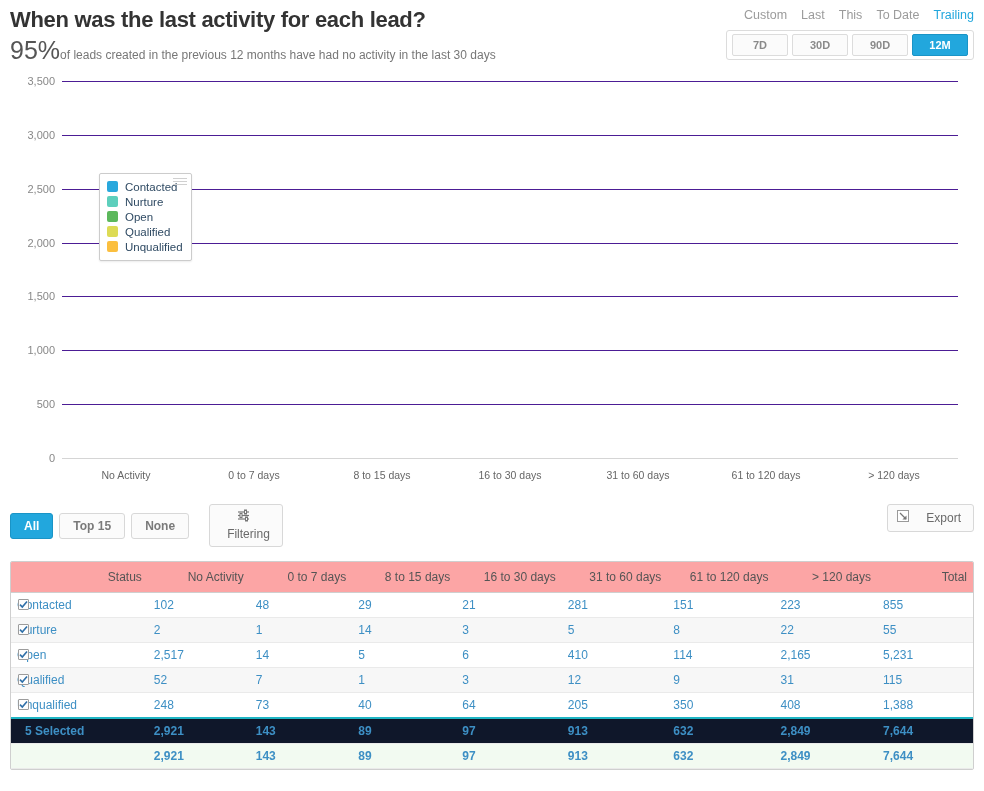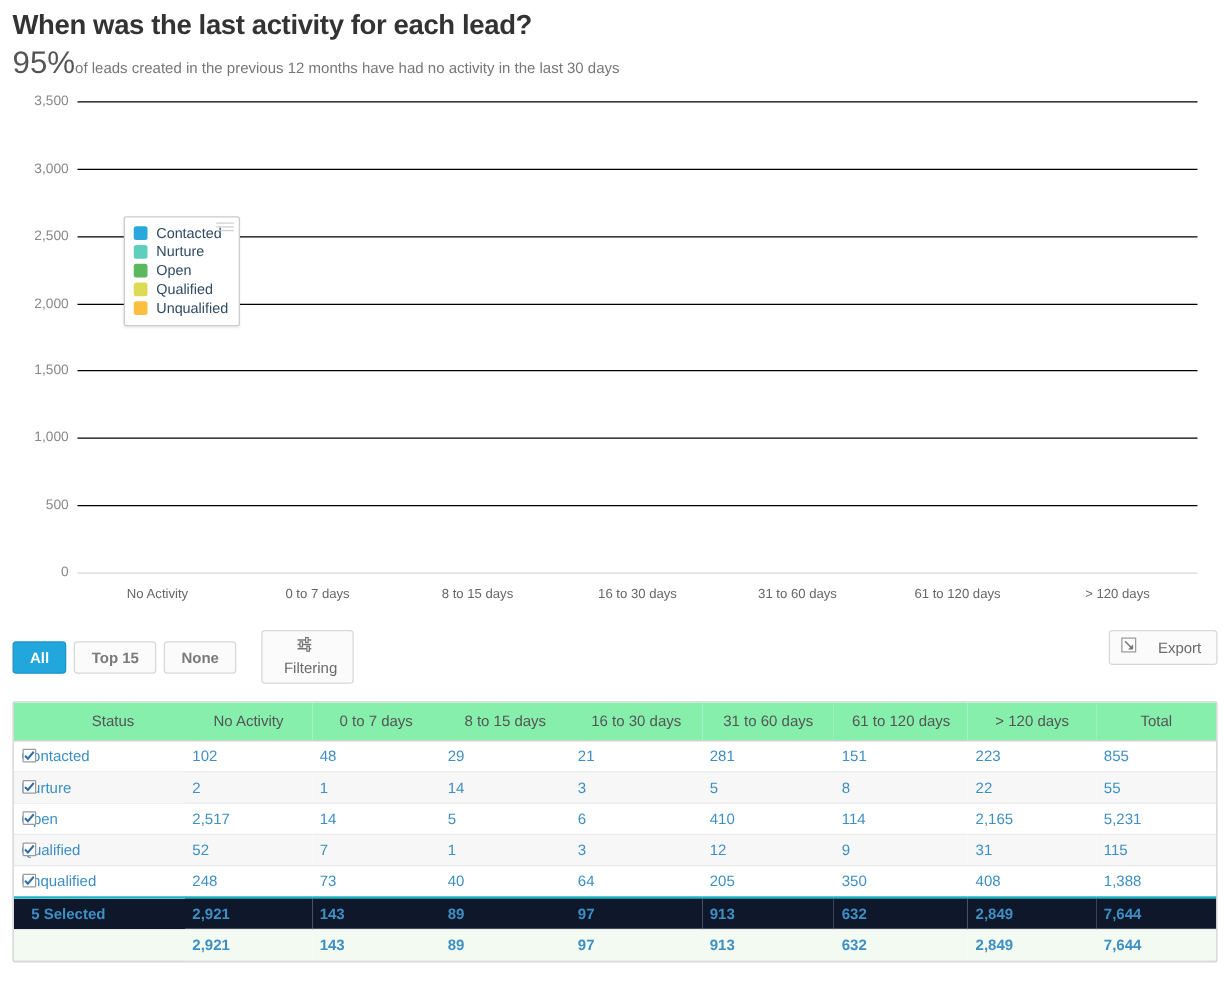--- a/index.html
+++ b/index.html
@@ -105,21 +105,21 @@
     left: 62px;
     right: 18px;
     top: 10px;
     bottom: 45px;
   }
   .gridline {
     position: absolute;
     left: 0;
     right: 0;
     height: 1px;
-    background: #000000;
+    background: #4c1d95;
   }
   .gridline.axis {
     background: #d5d5d5;
   }
   .ytick {
     position: absolute;
     right: 100%;
     margin-right: 7px;
     font-size: 11px;
     color: #888888;
@@ -273,24 +273,24 @@
     border-radius: 2px;
     overflow: hidden;
     background: #fff;
   }
   table.data {
     width: 100%;
     border-collapse: collapse;
     font-size: 12px;
   }
   table.data thead th {
-    background: #86efac;
+    background: #fca5a5;
     color: #555555;
     font-weight: normal;
-    text-align: center;
+    text-align: right;
     padding: 8px 6px 8px 6px;
     border-bottom: 1px solid #cfcfcf;
     white-space: nowrap;
   }
   table.data thead th.first { padding-left: 28px; }
   table.data tbody td {
     padding: 5px 6px;
     color: #3d8fc4;
     border-bottom: 1px solid #eaeaea;
     white-space: nowrap;
@@ -334,20 +334,29 @@
 </head>
 <body>
 
 <div class="header">
   <h1 class="page-title">When was the last activity for each lead?</h1>
   <div class="subtitle-row">
     <span class="big-pct">95%</span>
     <span class="subtitle-text">of leads created in the previous 12 months have had no activity in the last 30 days</span>
   </div>
 
+  <div class="range-controls">
+    <div class="range-tabs" id="range-tabs"><span class="range-tab">Custom</span><span class="range-tab">Last</span><span class="range-tab">This</span><span class="range-tab">To Date</span><span class="range-tab active">Trailing</span></div>
+    <div class="range-buttons" id="range-buttons">
+        <div class="range-btn">7D</div>
+        <div class="range-btn">30D</div>
+        <div class="range-btn">90D</div>
+        <div class="range-btn active">12M</div>
+      </div>
+  </div>
 </div>
 
 <div class="chart-wrap">
   <div class="plot">
     <div id="gridlines">
         <div class="gridline axis" style="bottom: 0%;">
           <span class="ytick">0</span>
         </div>
         <div class="gridline" style="bottom: 14.2857%;">
           <span class="ytick">500</span>

